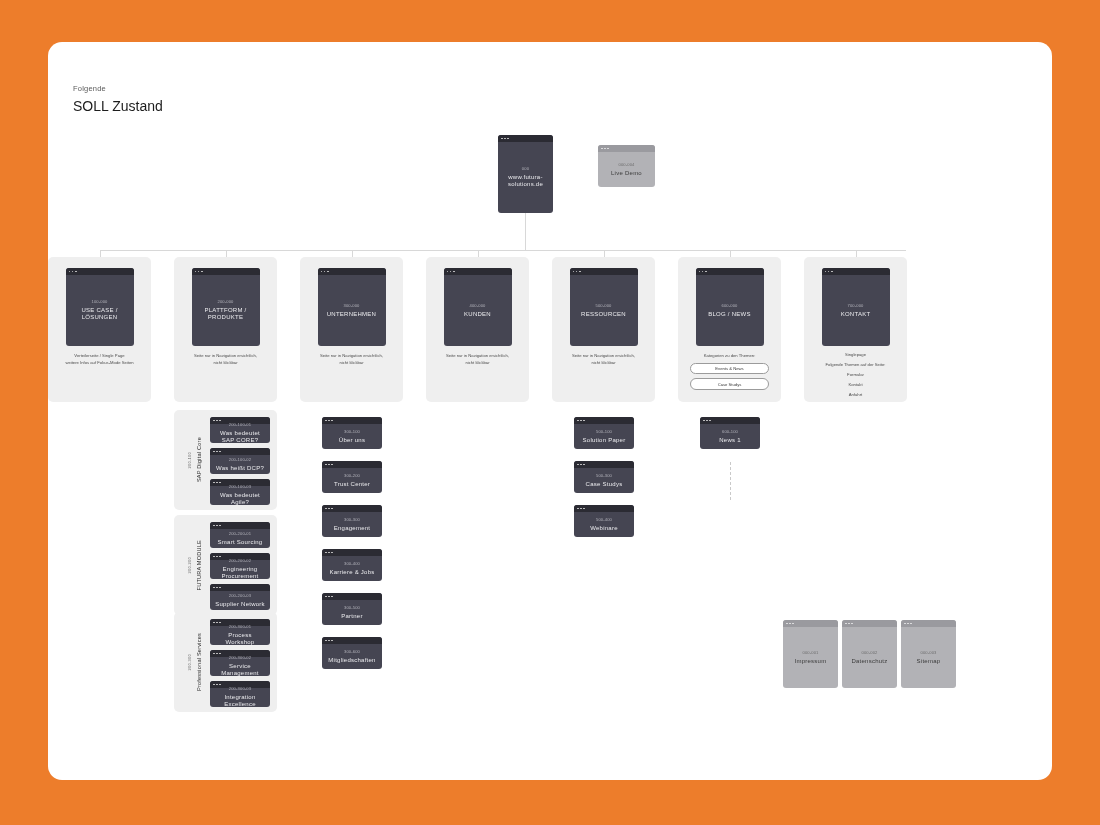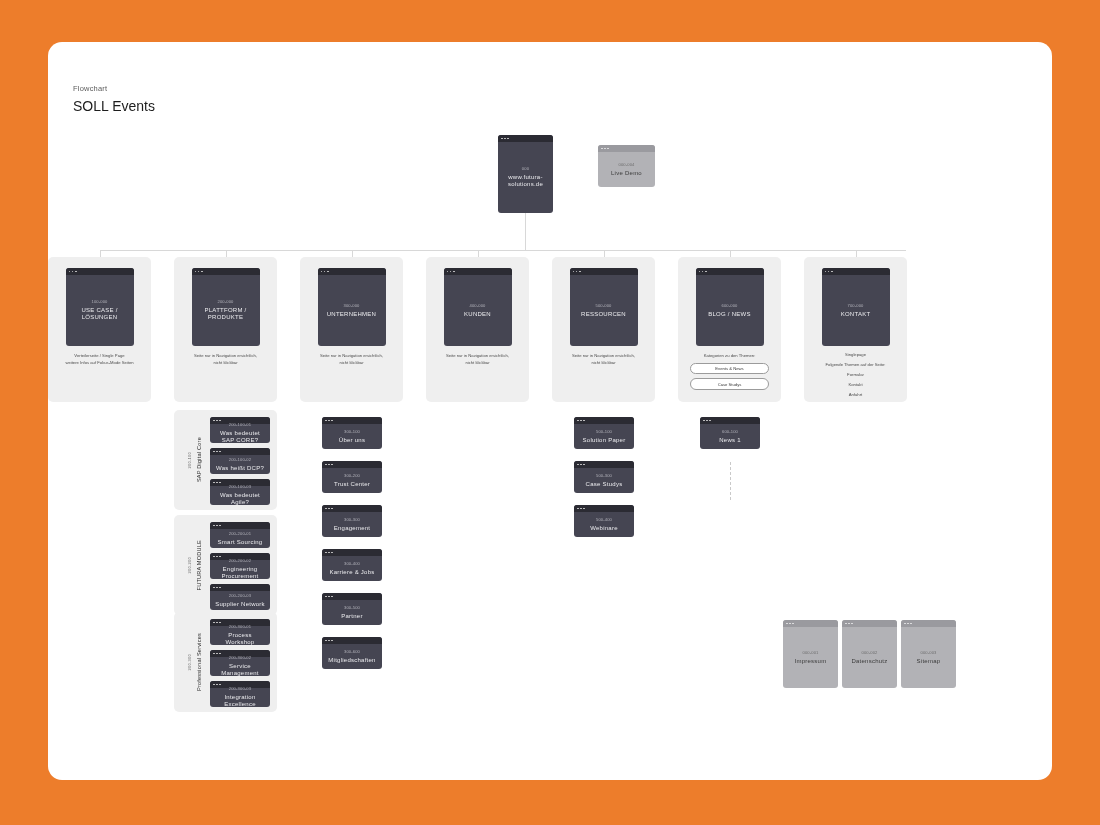--- a/index.html
+++ b/index.html
@@ -120,22 +120,22 @@
   .dashed {
     position: absolute; width: 0; border-left: 1px dashed #c9c9c9;
   }
 </style>
 </head>
 <body>
 
 <div class="canvas">
 
   <div class="hdr">
-    <div class="hdr-kicker">Flowchart</div>
-    <div class="hdr-title">SOLL Events</div>
+    <div class="hdr-kicker">Folgende</div>
+    <div class="hdr-title">SOLL Zustand</div>
   </div>
 
   <div class="win dark" style="left:450px; top:93px; width:55px; height:78px;">
     <div class="bar">
         <i></i>
         <i></i>
         <i></i>
       </div>
     <div class="body" style="height:71px;">
       <div class="code">000</div>

